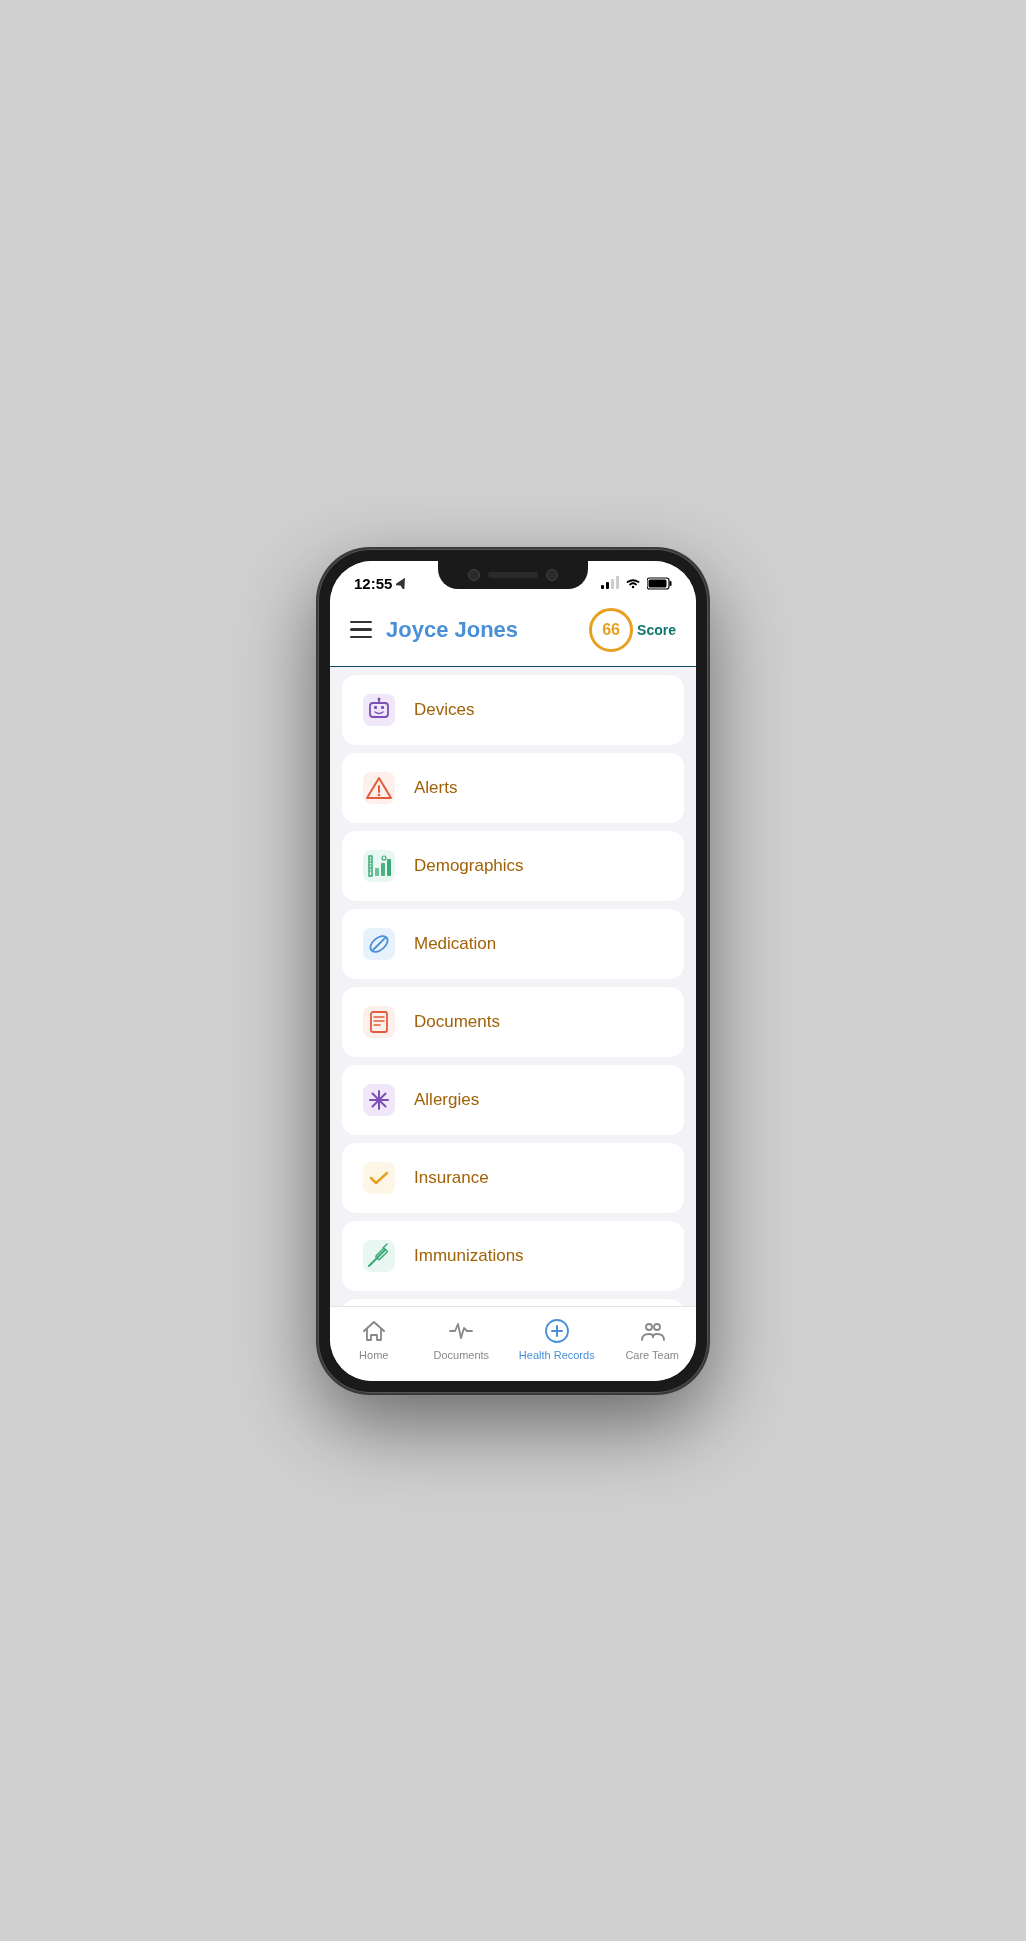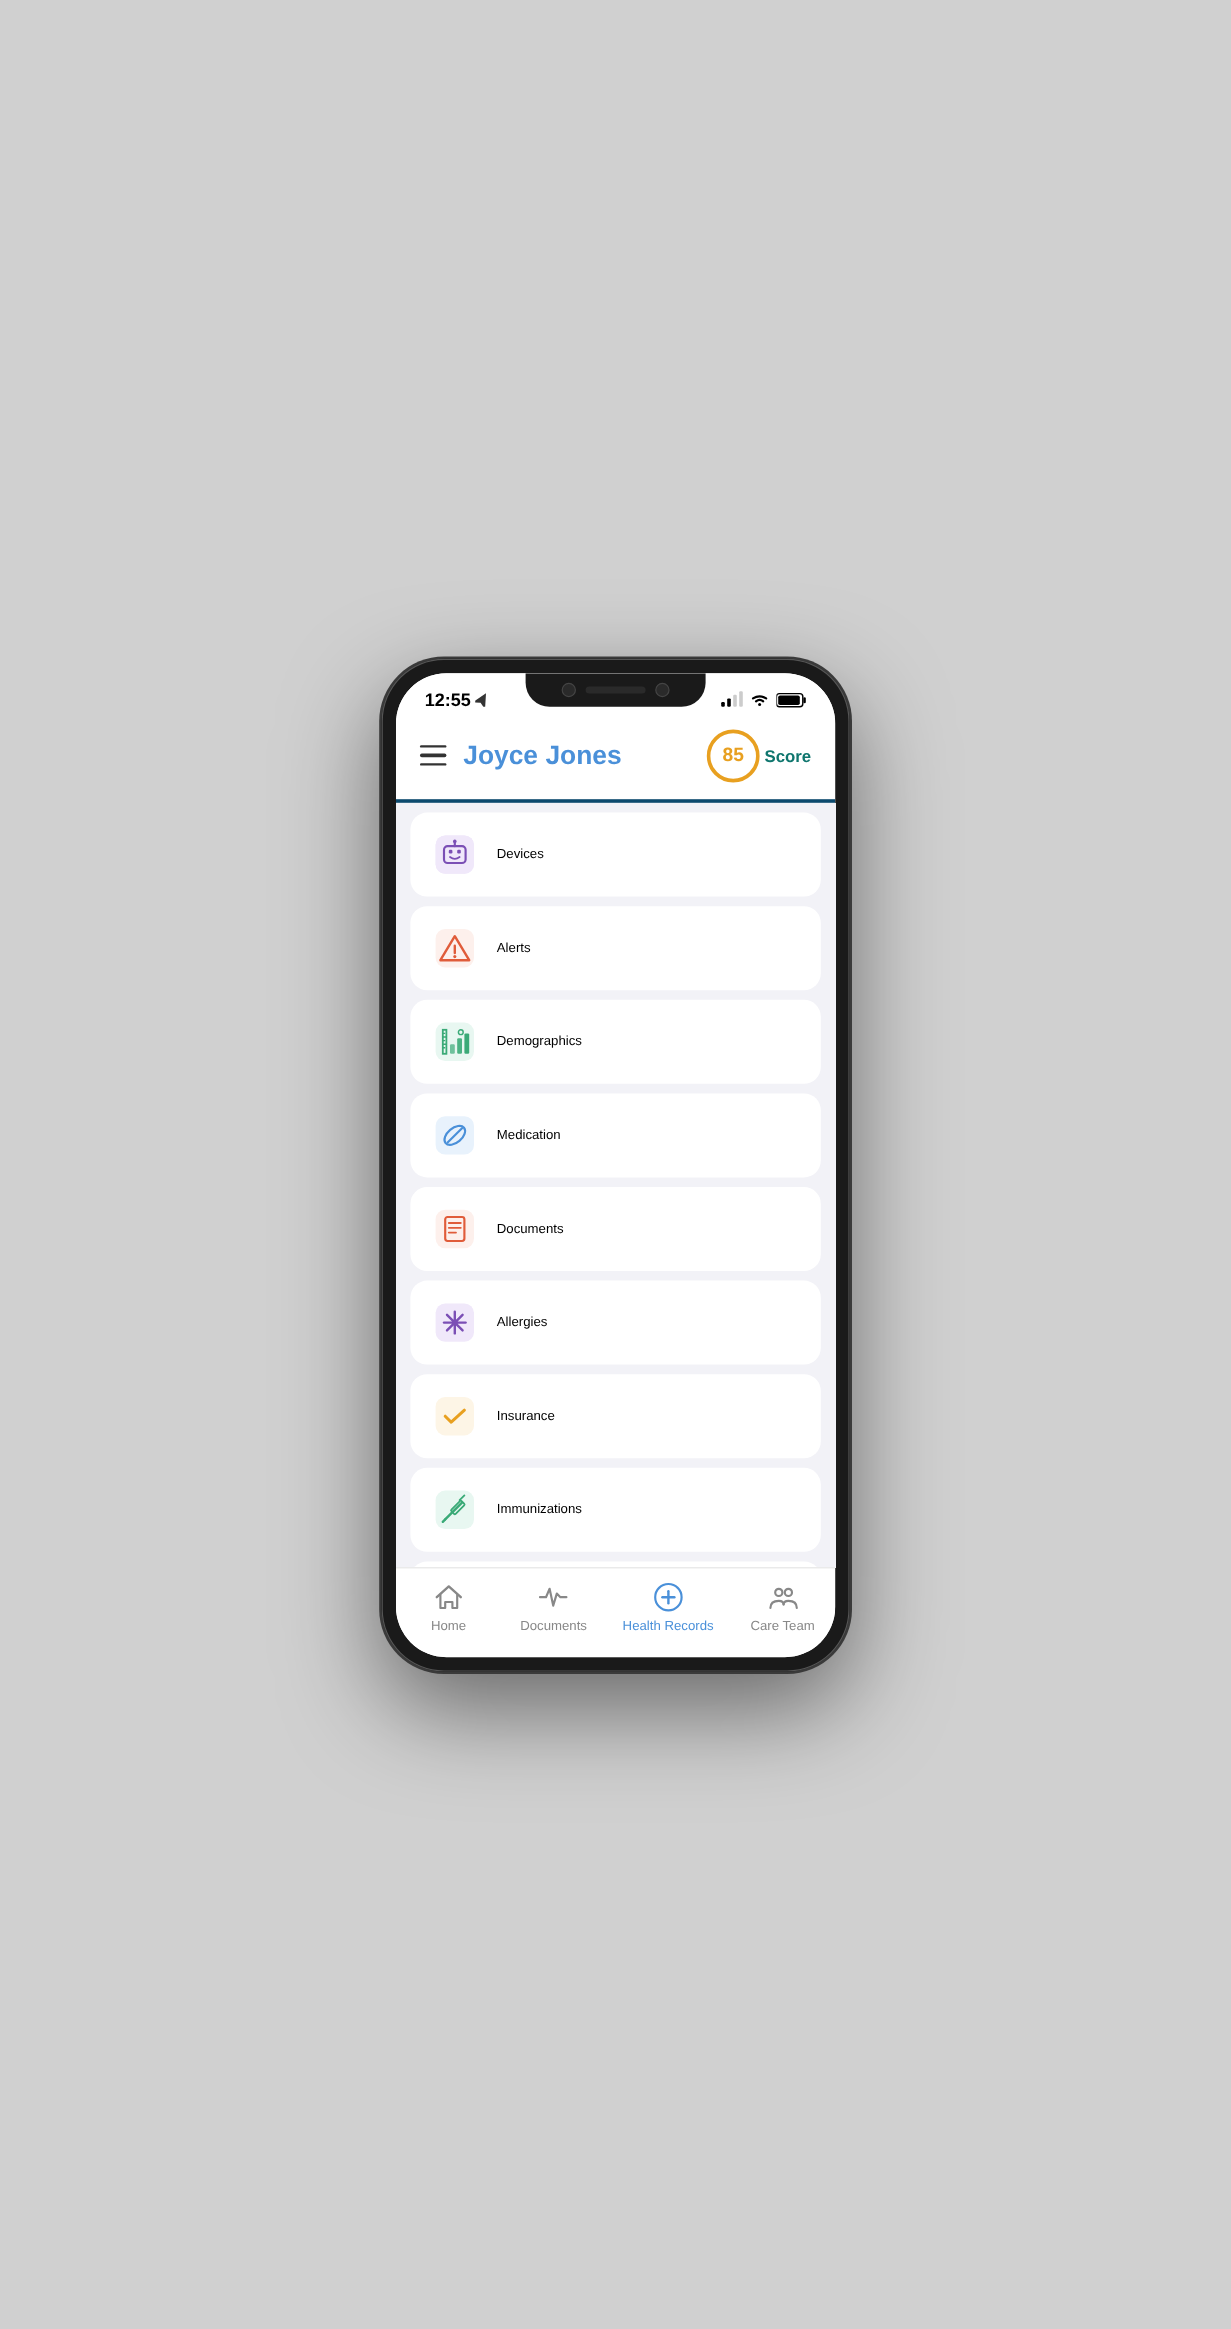--- a/index.html
+++ b/index.html
@@ -109,21 +109,21 @@
       border-radius: 1px;
     }
 
     
     .app-header {
       background: #fff;
       padding: 10px 20px 14px;
       display: flex;
       align-items: center;
       justify-content: space-between;
-      border-bottom: 3px solid #0c4a6e;
+      border-bottom: 1px solid #0c4a6e;
       flex-shrink: 0;
     }
 
     .header-left {
       display: flex;
       align-items: center;
       gap: 14px;
     }
 
     .hamburger-icon {
@@ -198,23 +198,23 @@
     .menu-icon {
       width: 38px;
       height: 38px;
       flex-shrink: 0;
       display: flex;
       align-items: center;
       justify-content: center;
     }
 
     .menu-label {
-      font-size: 11px;
+      font-size: 17px;
       font-weight: 500;
-      color: #000000;
+      color: #a16207;
     }
 
     
     .bottom-nav {
       background: #fff;
       border-top: 1px solid #e5e5e5;
       padding: 10px 0 20px;
       display: flex;
       justify-content: space-around;
       align-items: center;
@@ -292,21 +292,21 @@
       <div class="header-left">
         <div class="hamburger-icon">
           <div class="hamburger-line"></div>
           <div class="hamburger-line"></div>
           <div class="hamburger-line"></div>
         </div>
         <span class="user-name">Joyce Jones</span>
       </div>
       <div class="score-badge">
         <div class="score-circle">
-          <span>85</span>
+          <span>66</span>
         </div>
         <span class="score-label">Score</span>
       </div>
     </div>
 
     <div class="menu-scroll">
 
       <div class="menu-item">
         <div class="menu-icon">
           <svg width="36" height="36" viewBox="0 0 36 36">

